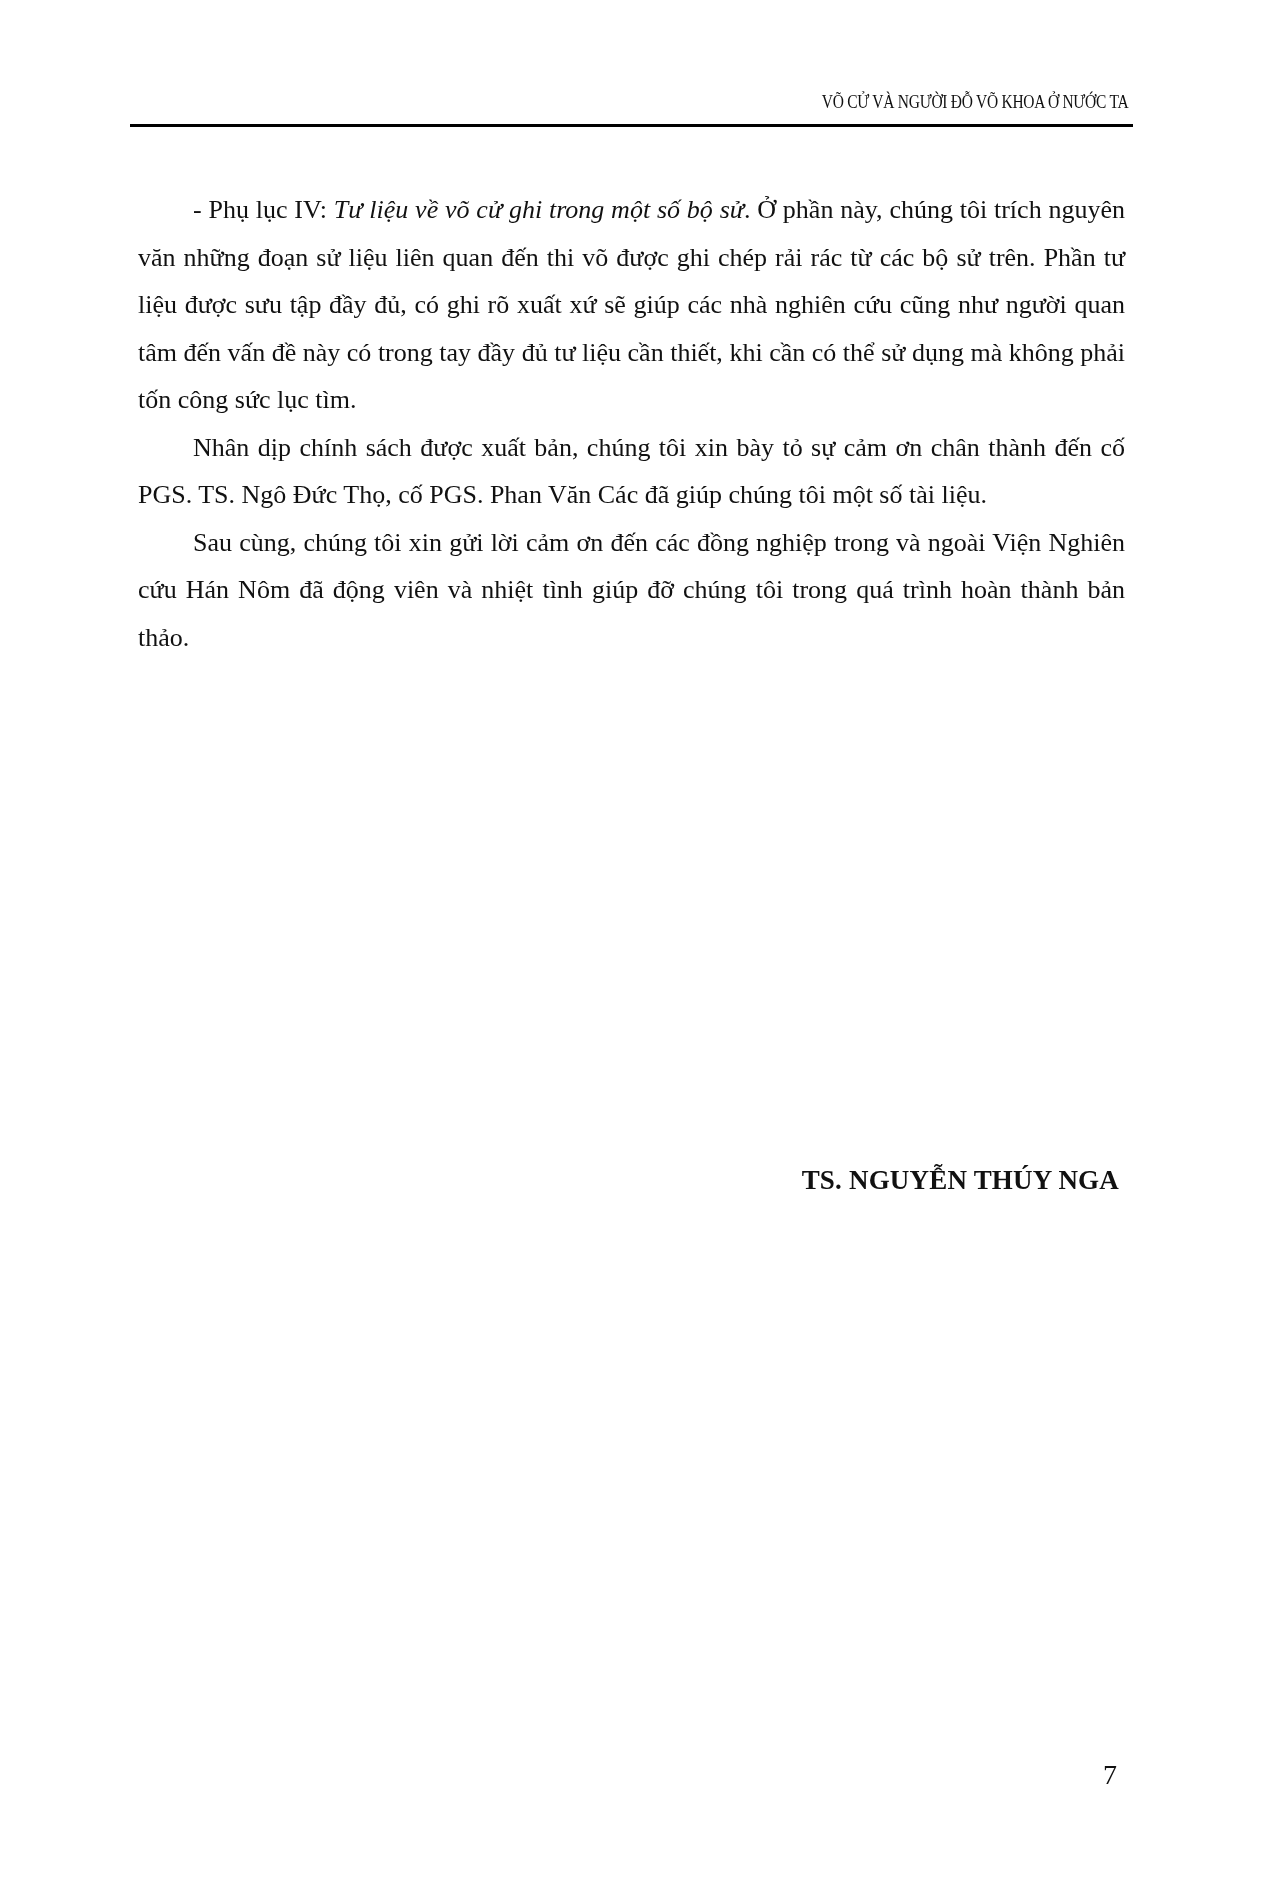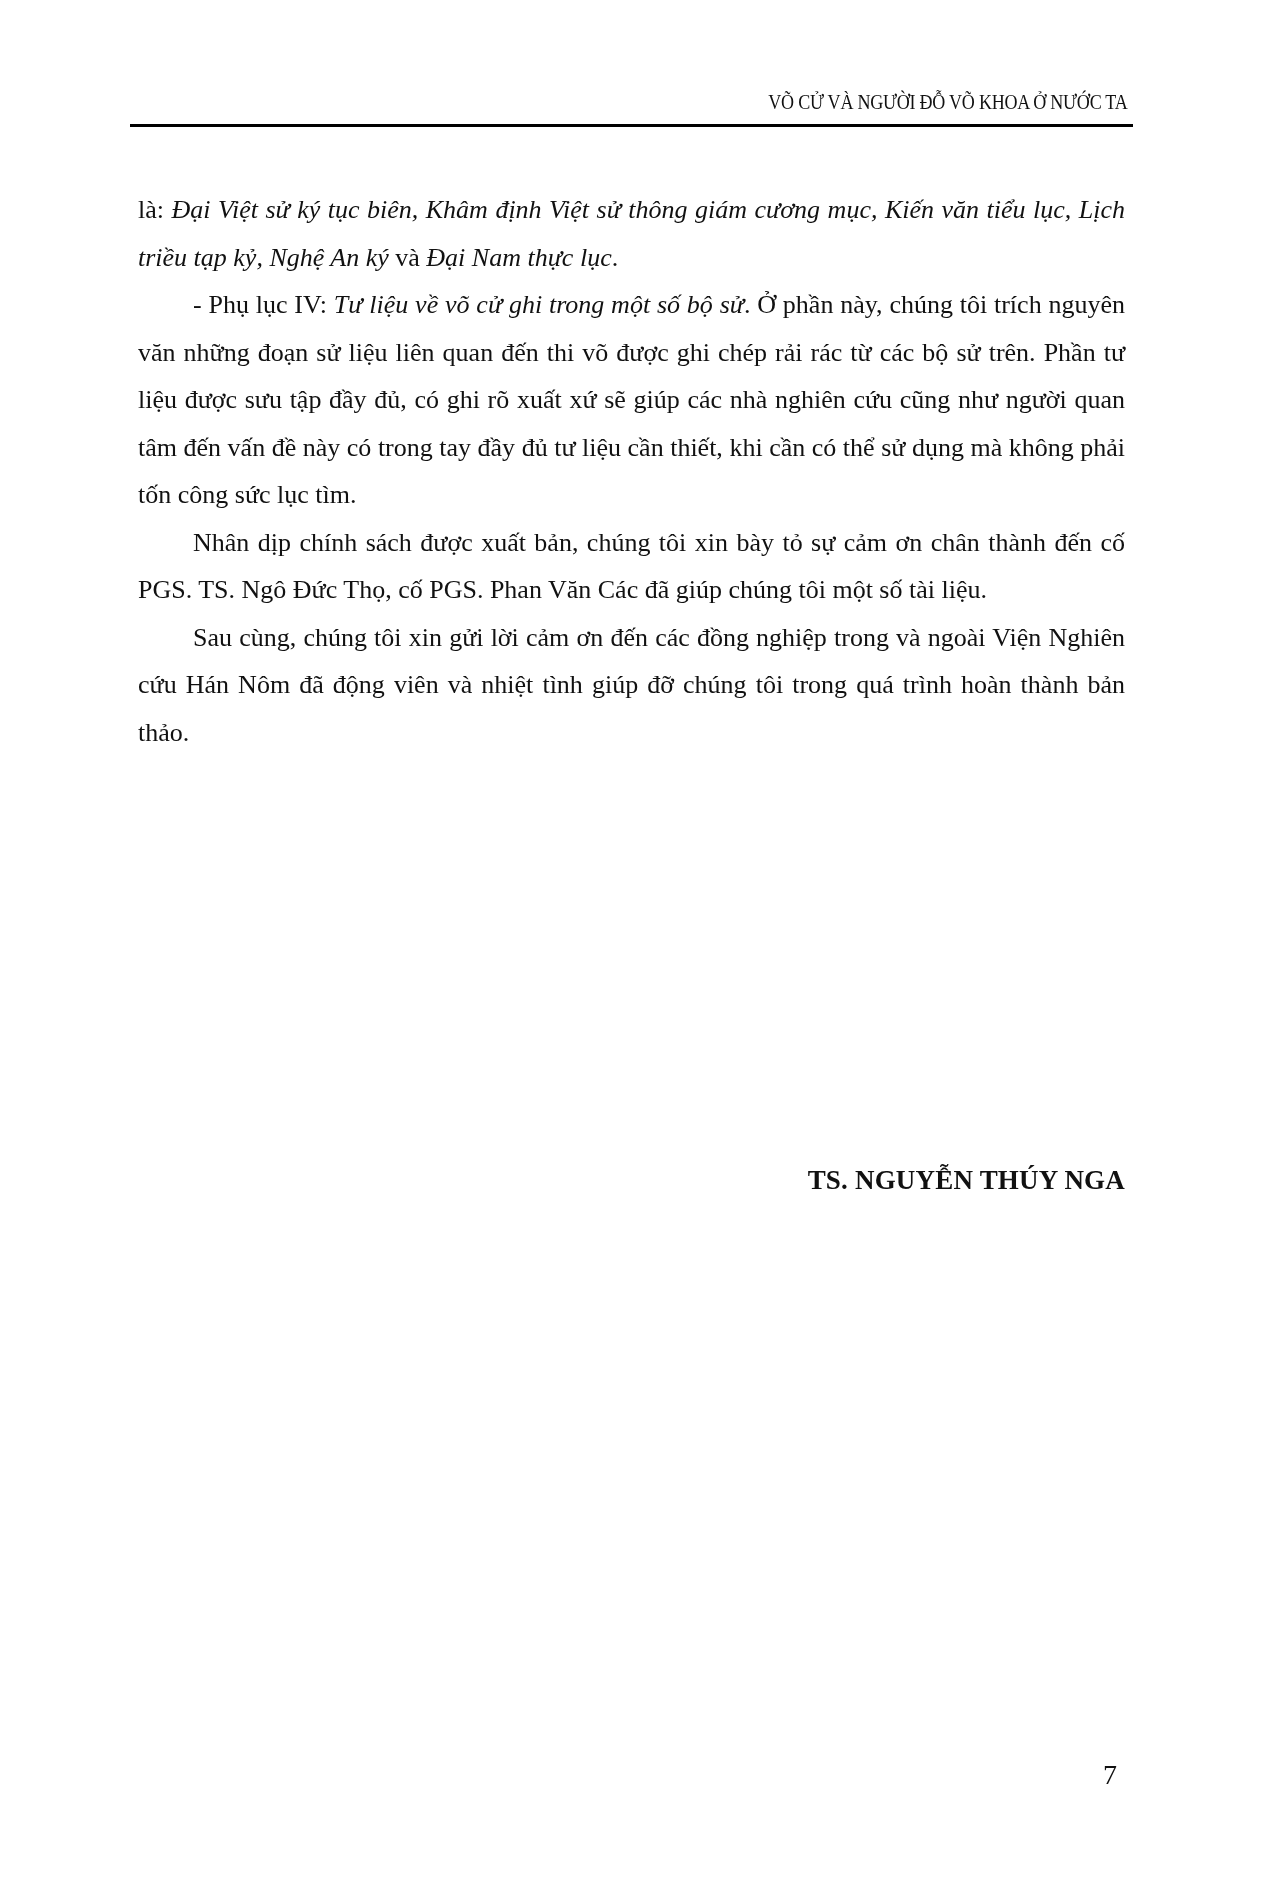--- a/index.html
+++ b/index.html
@@ -15,21 +15,21 @@
       color: #111111;
       font-family: "Liberation Serif", "DejaVu Serif", serif;
     }
     .running-header {
       position: absolute;
       left: 130px;
       top: 86px;
       width: 1003px;
       text-align: right;
       font-family: "Liberation Serif", serif;
-      font-size: 21px;
+      font-size: 18px;
       line-height: 32px;
       letter-spacing: -0.3px;
       transform-origin: right center;
     }
     .running-header span {
       display: inline-block;
       transform: scaleX(0.86);
       transform-origin: right center;
       padding-right: 6px;
     }
@@ -57,21 +57,21 @@
       text-indent: 55px;
     }
     .body-text p.noindent {
       text-indent: 0;
     }
     em {
       font-style: italic;
     }
     .signature {
       position: absolute;
-      right: 137px;
+      right: 143px;
       top: 1160px;
       font-size: 27px;
       font-weight: bold;
       line-height: 40px;
       letter-spacing: 0.2px;
     }
     .page-number {
       position: absolute;
       left: 1103px;
       top: 1758px;
@@ -81,21 +81,20 @@
   </style>
 </head>
 <body>
 
 <div class="running-header">
   <span>VÕ CỬ VÀ NGƯỜI ĐỖ VÕ KHOA Ở NƯỚC TA</span>
 </div>
 <div class="header-rule"></div>
 
 <div class="body-text">
-  <p class="noindent"><span>là: </span><em>Đại Việt sử ký tục biên, Khâm định Việt sử thông giám cương mục, Kiến văn tiểu lục, Lịch triều tạp kỷ, Nghệ An ký</em><span> và </span><em>Đại Nam thực lục</em><span>.</span></p>
   <p class="indent"><span>- Phụ lục IV: </span><em>Tư liệu về võ cử ghi trong một số bộ sử</em><span>. Ở phần này, chúng tôi trích nguyên văn những đoạn sử liệu liên quan đến thi võ được ghi chép rải rác từ các bộ sử trên. Phần tư liệu được sưu tập đầy đủ, có ghi rõ xuất xứ sẽ giúp các nhà nghiên cứu cũng như người quan tâm đến vấn đề này có trong tay đầy đủ tư liệu cần thiết, khi cần có thể sử dụng mà không phải tốn công sức lục tìm.</span></p>
   <p class="indent">Nhân dịp chính sách được xuất bản, chúng tôi xin bày tỏ sự cảm ơn chân thành đến cố PGS. TS. Ngô Đức Thọ, cố PGS. Phan Văn Các đã giúp chúng tôi một số tài liệu.</p>
   <p class="indent">Sau cùng, chúng tôi xin gửi lời cảm ơn đến các đồng nghiệp trong và ngoài Viện Nghiên cứu Hán Nôm đã động viên và nhiệt tình giúp đỡ chúng tôi trong quá trình hoàn thành bản thảo.</p>
 </div>
 
 <div class="signature">TS. NGUYỄN THÚY NGA</div>
 
 <div class="page-number">7</div>
 
 </body></html>

